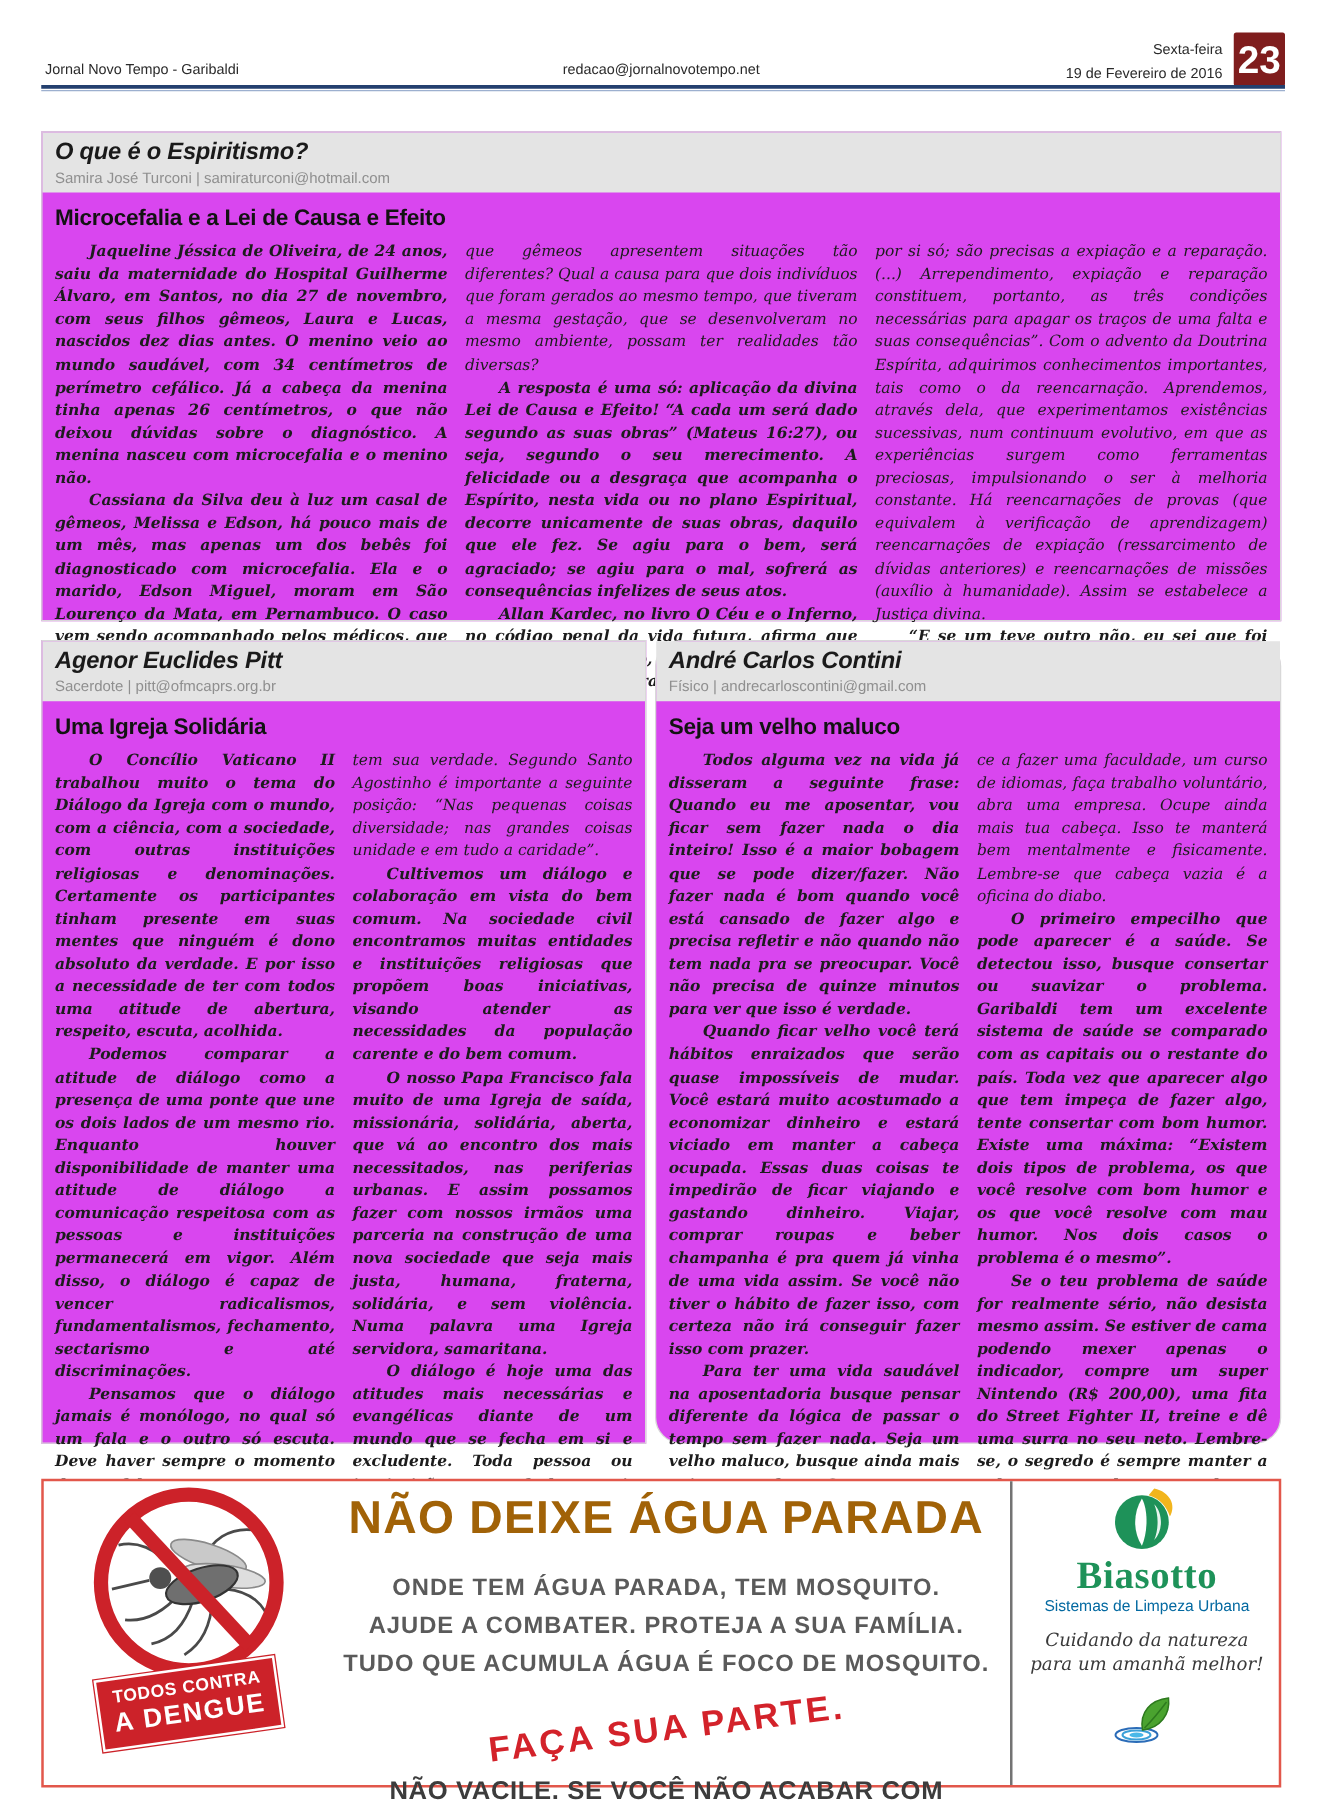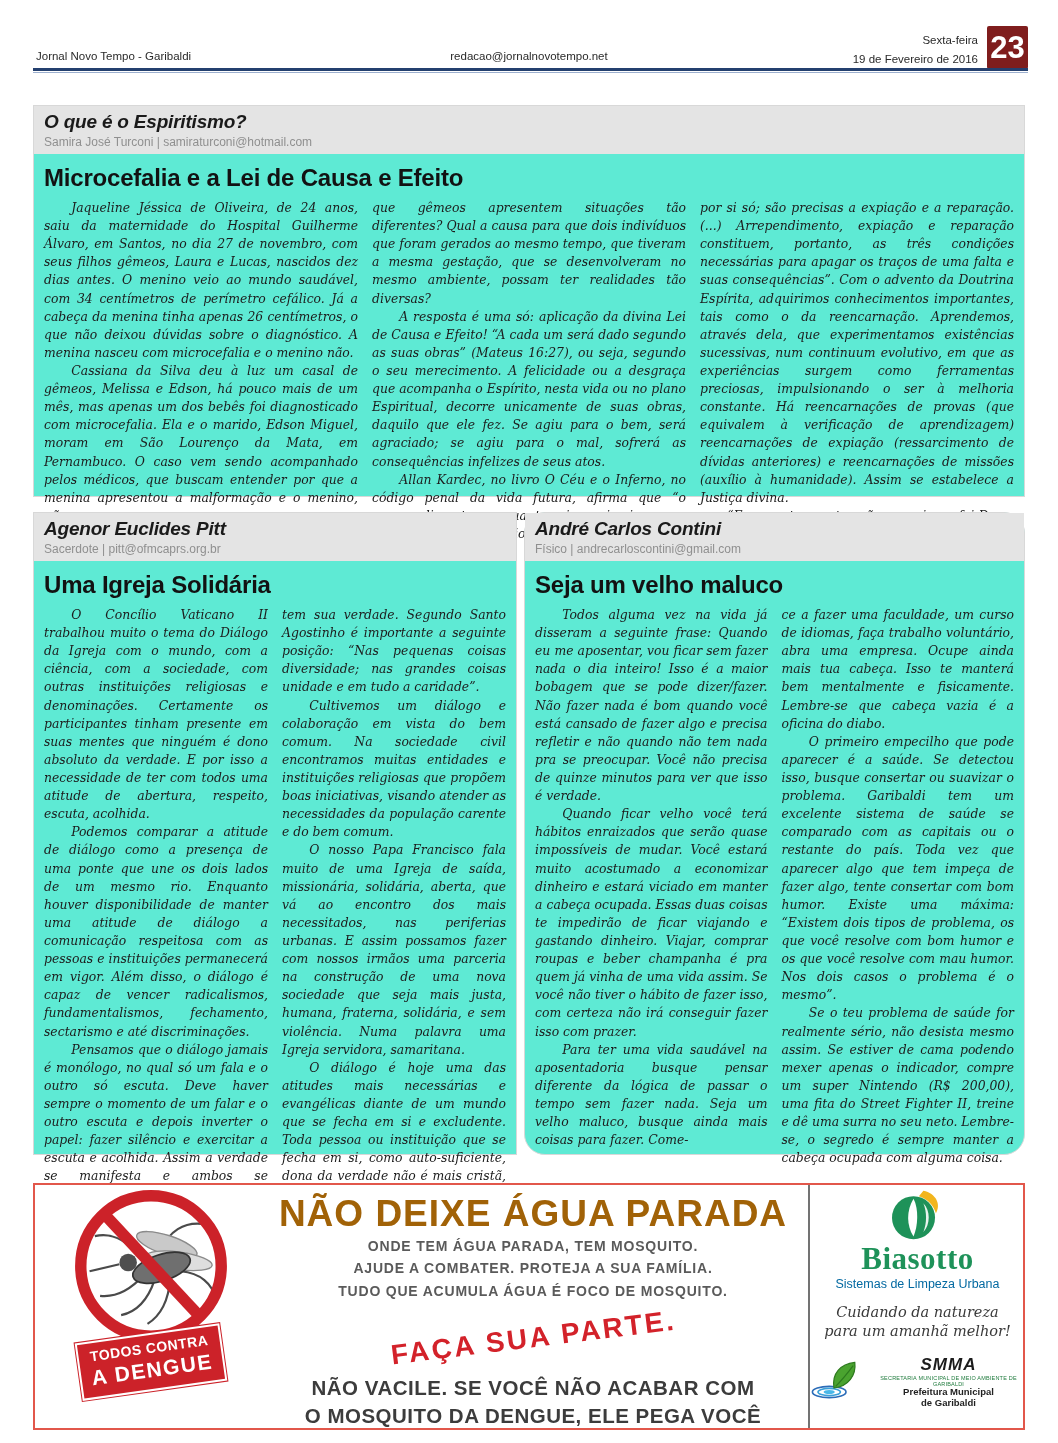--- a/index.html
+++ b/index.html
@@ -13,48 +13,48 @@
   .mast-center{ position:absolute; left:0; right:0; top:50px; text-align:center; font-size:11.5px; color:#2a2a2a; }
   .mast-right { position:absolute; right:80px; top:31px; text-align:right; font-size:11.5px; color:#2a2a2a; line-height:19px; }
   .page-num {
     position:absolute; right:30px; top:26px; width:41px; height:43px; background:#7f1d1d;
     color:#fff; font-size:31px; font-weight:bold; display:flex; align-items:center; justify-content:center;
     border-radius:2px;
   }
   .mast-rule { position:absolute; left:33px; right:30px; top:68px; height:5px;
     border-top:3px solid #24406f; border-bottom:1px solid #9db0cf; }
   
-  .sec { position:absolute; background:#5eead4; border:1px solid #d8d8d8; }
+  .sec { position:absolute; background:#d946ef; border:1px solid #d8d8d8; }
   .sec-top   { left:33px;  top:105px; width:992px; height:392px; }
   .sec-left  { left:33px;  top:512px; width:484px; height:643px; }
   .sec-right { left:524px; top:512px; width:501px; height:643px;border-radius:21px; }
   .band { background:#e4e4e4; padding:5px 10px 4px 10px; height:48px; }
   .band h2 { margin:0; font-size:19px; font-style:italic; font-weight:bold; color:#1a1a1a; letter-spacing:-0.2px; }
   .band .byline { font-size:12px; color:#8f8f8f; margin-top:2px; }
-  .sec h1 { font-size:24px; font-weight:bold; color:#121212; margin:10px 0 7px 0; padding:0 10px; letter-spacing:-0.2px; }
+  .sec h1 { font-size:18px; font-weight:bold; color:#121212; margin:10px 0 7px 0; padding:0 10px; letter-spacing:-0.2px; }
   .cols { display:flex; gap:14px; padding:0 10px; }
   .col  { flex:1; min-width:0; }
   .col p {
     margin:0; font-family:"DejaVu Serif", serif; font-style:italic;
     font-size:12.4px; line-height:1.46; text-align:justify; color:#1c1c1c;
   }
-  .col p.ind { text-indent:2.2em; }
+  .col p.ind { text-indent:2.2em;font-weight:bold; }
   
   .sec-ad { position:absolute; left:33px; top:1183px; width:992px; height:247px;
     background:#fff; border:2px solid #e2574b; }
   .stamp { position:absolute; left:10px; top:2px; width:212px; text-align:center; }
   .banner {
     display:inline-block; transform:rotate(-8deg); background:#cc2229; color:#fff;
     padding:5px 10px 7px; margin-top:-16px; border:2px solid #fff; box-shadow:0 0 0 1px #cc2229;
   }
   .banner .l1 { font-size:14px; font-weight:bold; letter-spacing:0.5px; }
   .banner .l2 { font-size:21px; font-weight:bold; letter-spacing:1.5px; margin-top:2px; }
   .ad-center { position:absolute; left:228px; top:8px; width:540px; text-align:center; }
   .ad-head { color:#a16207; font-size:37px; font-weight:bold; letter-spacing:1px; }
-  .ad-lines { margin-top:0; color:#5a5a5a; font-size:14px; font-weight:bold; letter-spacing:0.8px; line-height:1.6; }
+  .ad-lines { margin-top:21px; color:#5a5a5a; font-size:19px; font-weight:bold; letter-spacing:0.8px; line-height:1.6; }
   .ad-cta { display:inline-block; transform:rotate(-7deg); color:#d3222a; font-size:28px; font-weight:bold;
     letter-spacing:2.5px; margin-top:20px; }
   .ad-warn { margin-top:20px; color:#3c3c3c; font-size:20.5px; font-weight:bold; letter-spacing:0.5px; line-height:1.35; }
   .ad-right { position:absolute; left:773px; top:0; width:217px; height:243px;
     border-left:2px solid #737373; text-align:center; padding-top:4px; }
   .bia-name { color:#1e9259; font-family:"Liberation Serif", serif; font-weight:bold; font-size:31px; margin-top:-4px; letter-spacing:0.5px; }
   .bia-tag  { color:#0369a1; font-size:12.5px; margin-top:0px; }
   .bia-slogan { margin-top:12px; font-family:"DejaVu Serif", serif; font-style:italic; font-size:14.5px; color:#3a3a3a; line-height:1.3; }
   .smma-row { display:flex; align-items:center; justify-content:center; gap:6px; margin-top:14px; }
   .smma-txt { text-align:center; }
@@ -203,25 +203,17 @@
       <div class="smma-row">
         <span>
           <svg width="56" height="40" viewBox="0 0 70 48">
             <ellipse cx="24" cy="39" rx="21" ry="7" fill="none" stroke="#2b6cb8" stroke-width="2"></ellipse>
             <ellipse cx="24" cy="39" rx="14" ry="4.5" fill="none" stroke="#3aa0d8" stroke-width="2"></ellipse>
             <ellipse cx="24" cy="39" rx="7" ry="2.5" fill="#49b8e8"></ellipse>
             <path d="M30 34 C27 16 38 4 56 2 C58 18 48 32 30 34 Z" fill="#4aa32f" stroke="#2d7a1e" stroke-width="1.5"></path>
             <path d="M32 32 C40 24 48 14 54 6" stroke="#2d7a1e" stroke-width="1.5" fill="none"></path>
           </svg>
         </span>
-        <div class="smma-txt">
-          <div class="smma-name">SMMA</div>
-          <div class="smma-org">Secretaria Municipal de Meio Ambiente de Garibaldi</div>
-          <div class="smma-pref">
-            <div>Prefeitura Municipal</div>
-            <div>de Garibaldi</div>
-          </div>
-        </div>
       </div>
     </div>
 
   </section>
 </div>
 
 </body></html>

